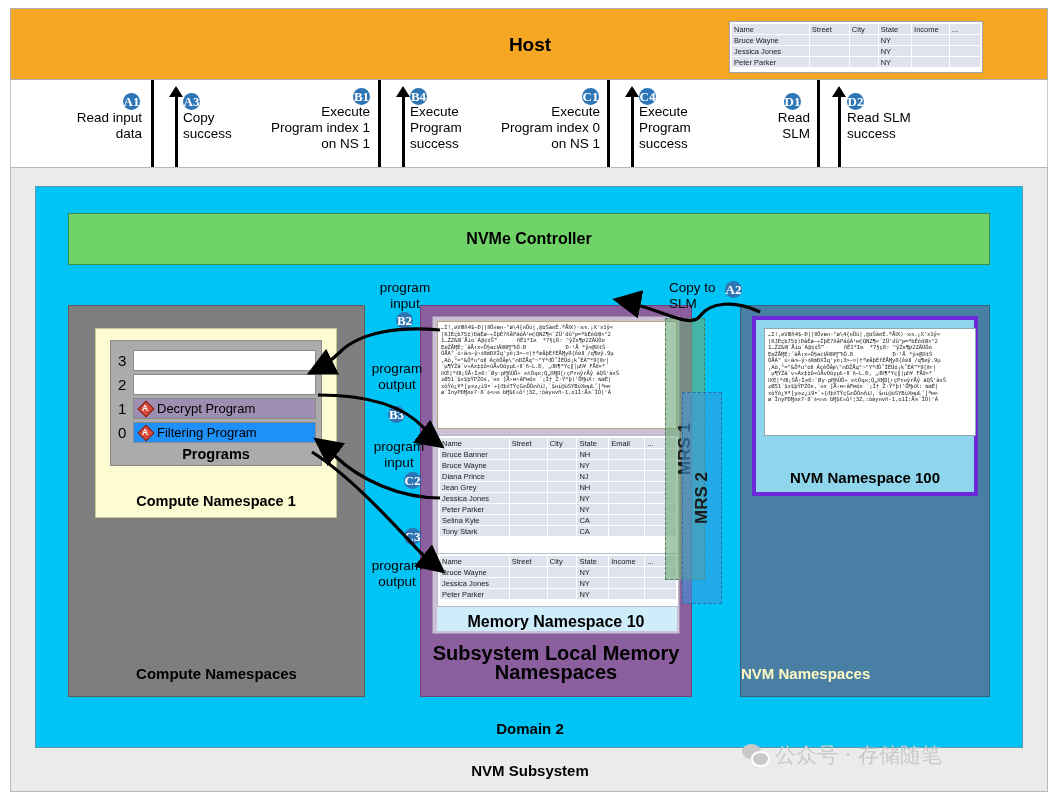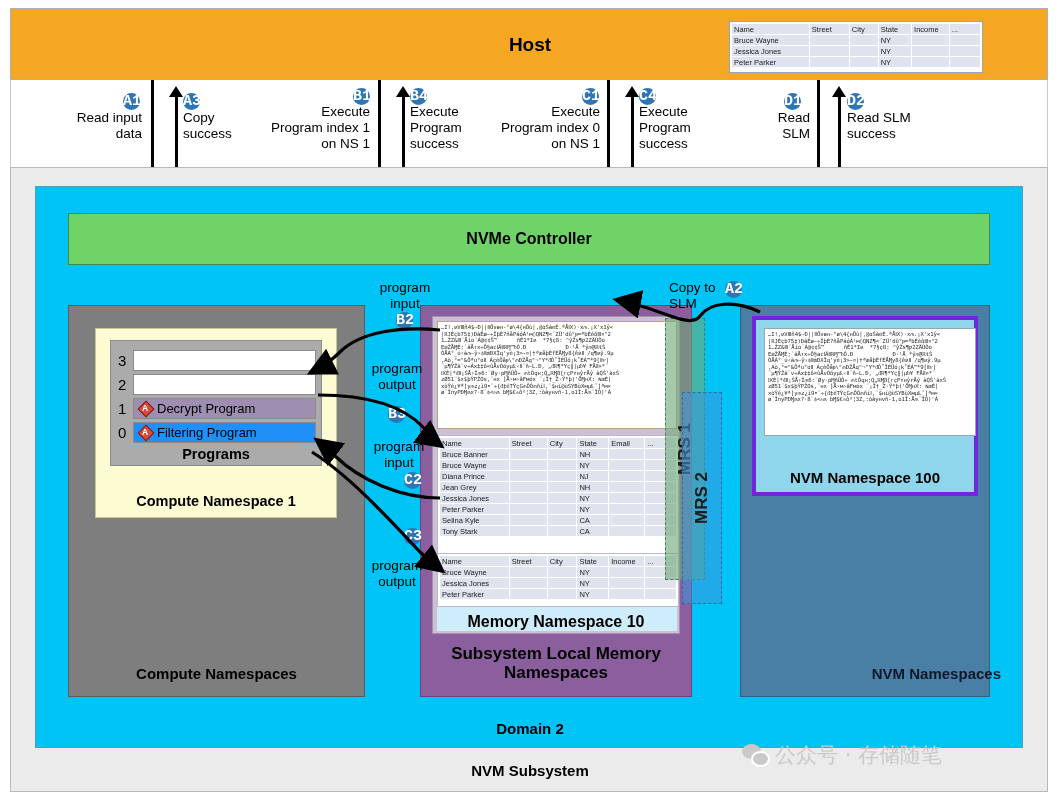--- a/index.html
+++ b/index.html
@@ -14,22 +14,22 @@
               font-size:19px;font-weight:bold;color:#000;}
   #host-table{position:absolute;left:718px;top:12px;width:250px;height:48px;background:#ffffff;border:1px solid #9aa4b8;padding:1px;}
   table.minitab{border-collapse:collapse;width:100%;table-layout:fixed;font-size:7.5px;color:#1b1b1b;}
   table.minitab td,table.minitab th{border:1px solid #ffffff;background:#dfe3ee;height:10px;padding:0 2px;text-align:left;font-weight:normal;
                                     overflow:hidden;white-space:nowrap;}
   table.minitab th{background:#dfe3ee;}
 
   
   #band{left:10px;top:80px;width:1038px;height:87px;background:#ffffff;border-left:1px solid #c9c9c9;border-right:1px solid #c9c9c9;}
   .msg{position:absolute;font-size:13.5px;line-height:16px;color:#000;}
-  .badge{width:17px;height:17px;border-radius:50%;background:#2E75B6;color:#fff;font-size:15px;font-weight:bold;
-         text-align:center;line-height:17px;font-family:Liberation Mono, monospace;}
+  .badge{width:17px;height:17px;border-radius:50%;background:#2E75B6;color:#fff;font-size:13px;font-weight:bold;
+         text-align:center;line-height:17px;font-family:Liberation Serif, serif;}
   .badge.abs{position:absolute;}
   .arrow{position:absolute;background:#000;width:2.6px;}
   .arrowhead{position:absolute;width:0;height:0;border-left:7px solid transparent;border-right:7px solid transparent;}
   .ah-down{border-top:11px solid #000;}
   .ah-up{border-bottom:11px solid #000;}
 
   
   #subsystem{left:10px;top:167px;width:1038px;height:625px;background:#EBEBEB;border:1px solid #b9b9b9;}
   #subsystem-label{position:absolute;left:0;bottom:12px;width:1038px;text-align:center;font-size:15px;font-weight:bold;color:#000;}
 
@@ -55,40 +55,40 @@
   .slot-filter{background:#1E90F7;}
   .amark{width:14px;height:14px;flex:0 0 14px;position:relative;}
   .amark:before{content:"";position:absolute;left:0;top:0;width:10px;height:10px;margin:2px;background:#D94A3A;
                 border:1px solid #7b1d12;transform:rotate(45deg);}
   .amark span{position:absolute;left:0;top:0;width:14px;height:14px;line-height:14px;text-align:center;color:#fff;
               font-size:8.5px;font-weight:bold;}
   .prog-name{font-size:13px;color:#000;}
 
   
   #slm-ns{left:420px;top:305px;width:272px;height:392px;background:#8B5E9E;border:1px solid #6b4279;}
-  #slm-ns-label{position:absolute;left:0;bottom:14px;width:100%;text-align:center;font-size:17px;font-weight:bold;color:#000;line-height:19px;}
+  #slm-ns-label{position:absolute;left:0;bottom:14px;width:100%;text-align:center;font-size:20px;font-weight:bold;color:#000;line-height:19px;}
 
   #mem-ns{left:432px;top:316px;width:248px;height:318px;background:#CDBFD6;border:1px solid #a48fb0;}
   #mem-ns-label{position:absolute;left:0;bottom:2px;width:100%;text-align:center;font-size:16px;font-weight:bold;color:#000;}
   #mem-ns-inner{position:absolute;left:4px;bottom:2px;width:240px;height:34px;background:#CFECFA;}
 
   .cipherbox{position:absolute;background:#ffffff;border:1px solid #b9a47f;overflow:hidden;}
   .cipher{font-family:"DejaVu Sans Mono",monospace;font-size:5.6px;line-height:6.55px;color:#2a2a2a;
           white-space:pre;padding:2px 3px;letter-spacing:-0.1px;}
 
   .datatab{position:absolute;background:#ffffff;border:1px solid #b9b9c9;padding:1px;}
 
   #mrs1{left:665px;top:318px;width:40px;height:262px;background:rgba(110,170,120,0.62);border:1px dashed #4f7f59;}
   #mrs2{left:682px;top:392px;width:40px;height:212px;background:rgba(60,150,220,0.55);border:1px dashed #2a6fa8;}
   .mrs-label{position:absolute;left:0;top:0;width:100%;height:100%;display:flex;align-items:center;justify-content:center;
              font-size:17px;font-weight:bold;color:#1b1b1b;writing-mode:vertical-rl;transform:rotate(180deg);}
 
   
   #nvm-ns{left:740px;top:305px;width:250px;height:392px;background:#4A7FA5;border:1px solid #33617f;}
-  #nvm-ns-label{position:absolute;left:12px;bottom:14px;width:100%;text-align:right;font-size:15px;font-weight:bold;color:#0f172a;}
+  #nvm-ns-label{position:absolute;left:0;bottom:14px;width:100%;text-align:left;font-size:15px;font-weight:bold;color:#fef9c3;}
   #nvm-ns100{left:752px;top:316px;width:226px;height:180px;background:#8FD6EC;border:4px solid #6d28d9;}
   #nvm-ns100-label{position:absolute;left:0;bottom:6px;width:100%;text-align:center;font-size:15px;font-weight:bold;color:#000;}
 
   
   .ann{position:absolute;font-size:13.5px;line-height:16px;color:#000;text-align:center;}
 
   
   #watermark{left:742px;top:738px;width:300px;height:34px;display:flex;align-items:center;gap:7px;
              color:#c9c9c9;font-size:21px;font-family:"DejaVu Sans",sans-serif;}
   #wm-icon{width:26px;height:22px;position:relative;flex:0 0 26px;}

